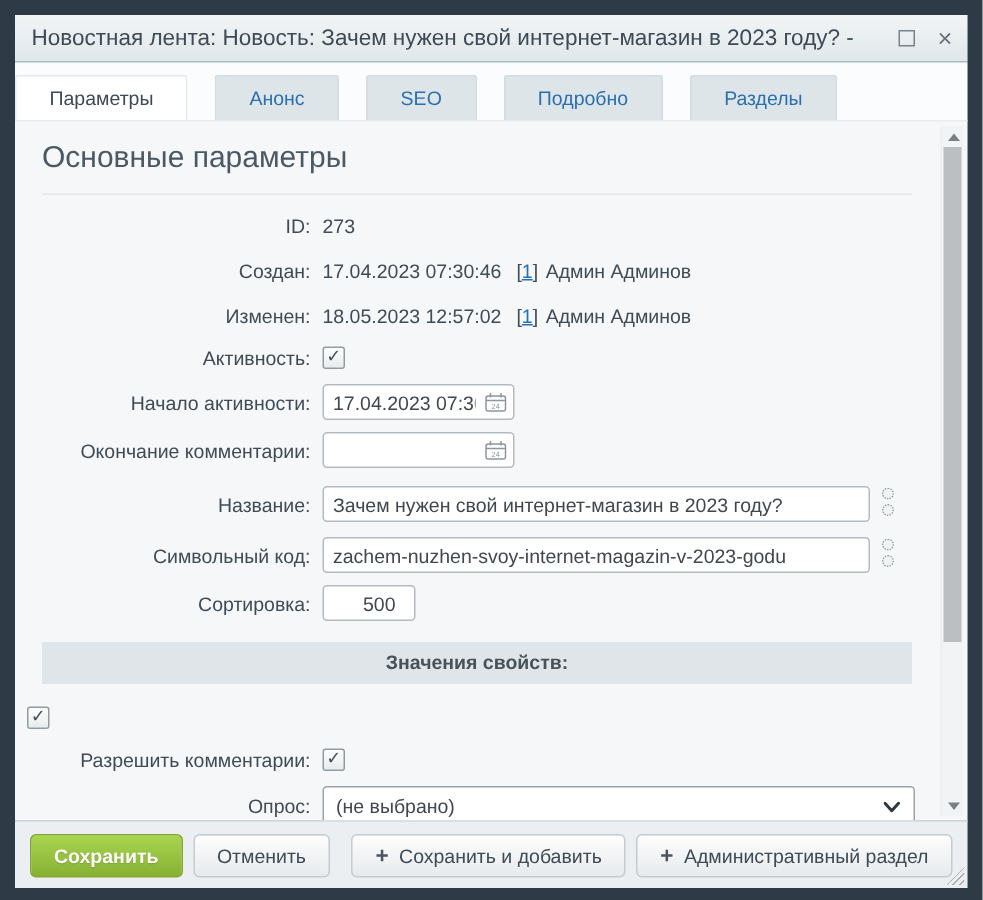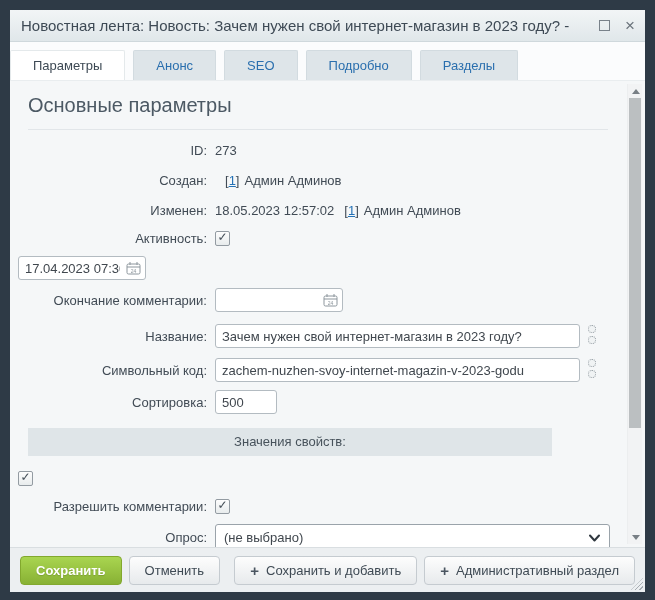--- a/index.html
+++ b/index.html
@@ -26,21 +26,21 @@
     white-space:nowrap; overflow:hidden;
   }
   .win-btn { cursor:default; display:flex; align-items:center; justify-content:center; }
   .maximize-box {
     width:11px; height:11px; border:1px solid #79828a; margin:0 15px 0 8px;
   }
   .close-x { font-size:17px; color:#6a737b; line-height:1; font-weight:400; }
   
   .tabstrip {
     flex:0 0 38px; background:#fbfcfd; display:flex; align-items:flex-start;
-    gap:8px; padding-top:8px;
+    gap:18px; padding-top:8px;
   }
   .tab {
     height:30px; line-height:29px; padding:0 22px; font-size:13px;
     background:#dee5e9; color:#2a6fae; border:1px solid #d2dbe0; border-bottom:none;
     border-radius:2px 2px 0 0; white-space:nowrap;
   }
   .tab.active {
     background:#ffffff; color:#3d4954; border-color:#e4e9eb;
   }
   
@@ -73,36 +73,36 @@
     display:inline-flex; align-items:center; height:24px;
     border:1px solid #b3bbc1; border-radius:3px; background:#fff; padding:0 4px 0 0;
   }
   .input-wrap input {
     border:none; outline:none; height:20px; padding:0 6px; font-size:13px;
     color:#40474e; font-family:"Liberation Sans", sans-serif; background:transparent;
     flex:1; min-width:0;
   }
   .w-date { width:128px; }
   .w-wide { width:365px; }
-  .w-sort { width:62px; }
+  .w-sort { width:62px;padding-left:20px; }
   .cal-btn { display:flex; align-items:center; }
   
   .translit-icon {
     margin-left:6px; width:12px; height:24px; position:relative; display:inline-block;
   }
   .translit-icon .c {
     position:absolute; width:8px; height:8px; border:1px dotted #8d969d; border-radius:50%;
     left:2px; background:#f0f3f4;
   }
   .translit-icon .c1 { top:1px; }
   .translit-icon .c2 { top:12px; }
   
   .band {
-    margin:14px 0 0 18px; width:524px; height:28px; line-height:28px;
-    background:#dfe5e8; color:#47525b; text-align:center;
+    margin:14px 0 0 18px; width:580px; height:28px; line-height:28px;
+    background:#dfe5e8; color:#47525b; text-align:center;font-weight:bold;
   }
   
   .select-wrap {
     position:relative; width:395px; height:26px; border:1px solid #9aa3aa;
     border-radius:3px; background:#fff; display:flex; align-items:center;
   }
   .select-wrap select {
     appearance:none; -webkit-appearance:none; border:none; outline:none;
     width:100%; height:100%; background:transparent; padding:0 28px 0 8px;
     font-size:13px; color:#40474e; font-family:"Liberation Sans", sans-serif;
@@ -177,20 +177,21 @@
       <div class="rule"></div>
 
       <div class="row mt10">
         <span class="row-label">ID:</span>
         <span class="row-value">273</span>
       </div>
 
       <div class="row mt10">
         <span class="row-label">Создан:</span>
         <span class="row-value">
+          <span>17.04.2023 07:30:46</span>
           <span class="spaced brk">[</span>
             <a class="user-link" href="#">1</a>
             <span class="brk">]</span>
           <span style="margin-left:5px">Админ Админов</span>
         </span>
       </div>
 
       <div class="row mt10">
         <span class="row-label">Изменен:</span>
         <span class="row-value">
@@ -203,20 +204,21 @@
       </div>
 
       <div class="row mt8">
         <span class="row-label">Активность:</span>
         <span class="row-value">
             <span class="checkbox checked"></span>
           </span>
       </div>
 
       <div class="row mt8">
+        <span class="row-label">Начало активности:</span>
         <span class="row-value">
           <span class="input-wrap w-date">
             <input value="17.04.2023 07:30:24" style="">
             <span class="cal-btn">
               <svg width="15" height="14" viewBox="0 0 15 14">
                   <rect x="1" y="3" width="13" height="10" rx="1.5" fill="none" stroke="#8d969d"></rect>
                   <line x1="4" y1="1" x2="4" y2="4" stroke="#8d969d"></line>
                   <line x1="11" y1="1" x2="11" y2="4" stroke="#8d969d"></line>
                   <line x1="1" y1="6" x2="14" y2="6" stroke="#8d969d"></line>
                   <text x="7.5" y="11.5" font-size="5" fill="#8d969d" text-anchor="middle" font-family="Liberation Sans, sans-serif">24</text>

